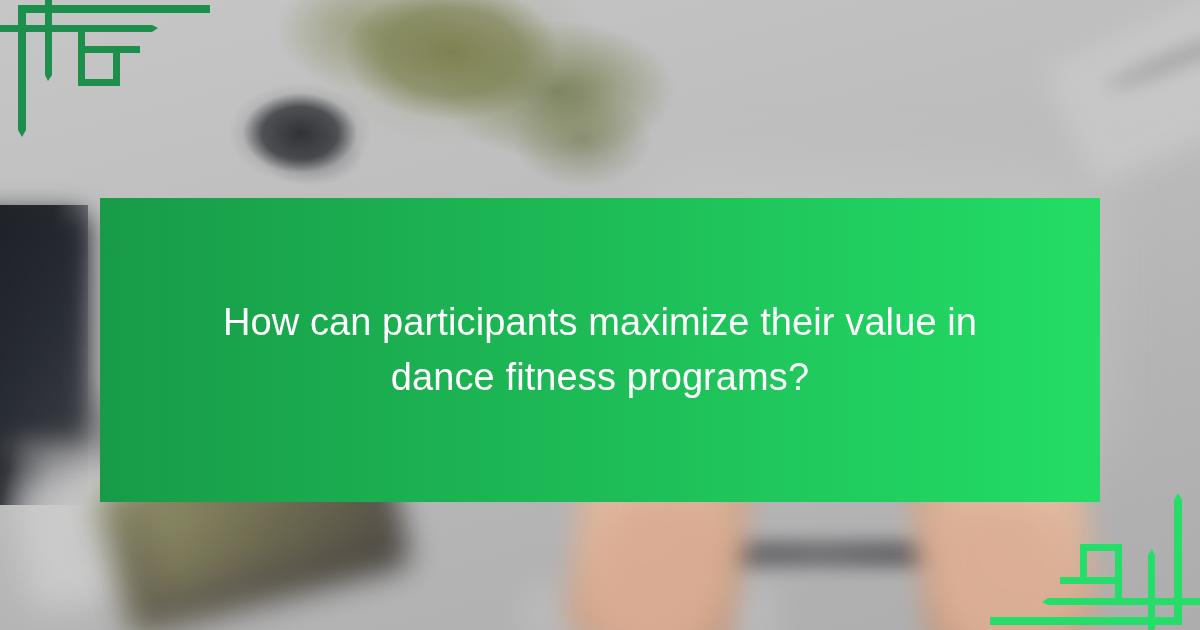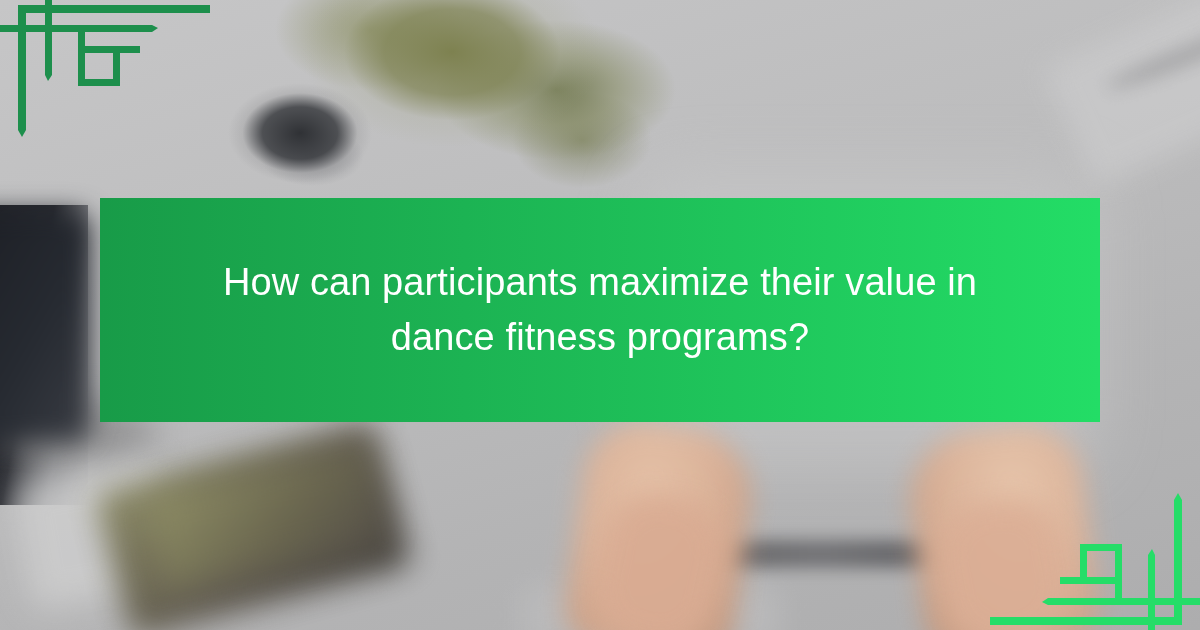--- a/index.html
+++ b/index.html
@@ -252,17 +252,17 @@
       <polygon points="18,5 26,5 26,130 22,137 18,130"></polygon>
       <polygon points="45,0 52,0 52,75 48,81 45,75"></polygon>
       <polygon points="0,25 52,25 52,32 0,32"></polygon>
       <polygon points="52,25 152,25 158,28 152,32 52,32"></polygon>
       <path d="M78,46 h42 v40 h-42 z M85,53 h28 v26 h-28 z" fill-rule="evenodd"></path>
       <rect x="78" y="32" width="7" height="16"></rect>
       <polygon points="120,46 140,46 140,53 120,53"></polygon>
     </g>
   </svg>
 
-  <div class="banner" style="left: 100px; top: 198px; width: 1000px; height: 224px; background: linear-gradient(90deg, rgb(24, 155, 72) 0%, rgb(35, 221, 102) 100%); align-items: center;">
+  <div class="banner" style="left: 100px; top: 198px; width: 1000px; height: 304px; background: linear-gradient(90deg, rgb(24, 155, 72) 0%, rgb(35, 221, 102) 100%); align-items: center;">
     <h1 class="banner-title" style="color: rgb(255, 255, 255);">How can participants maximize their value in dance fitness programs?</h1>
   </div>
 
 </div>
 
 </body></html>

